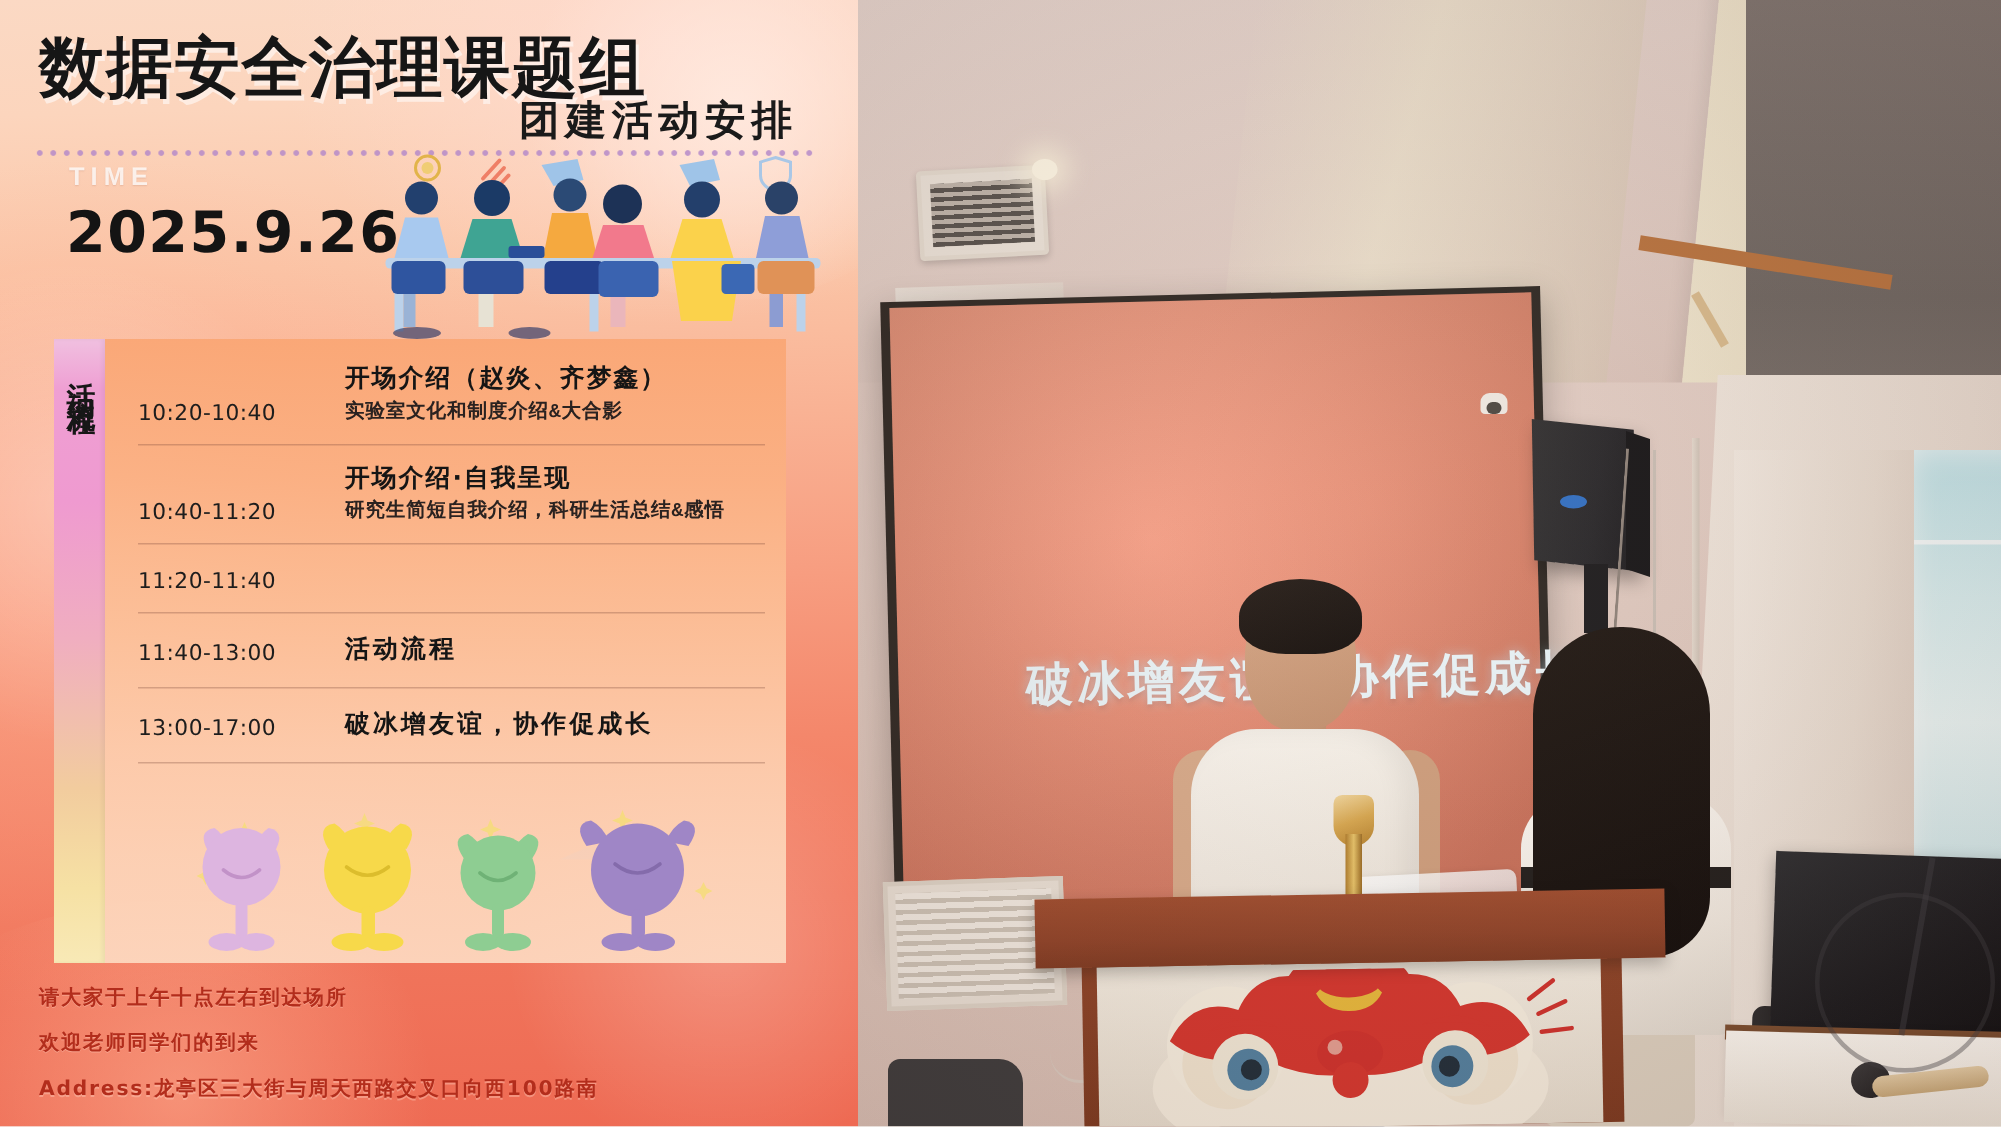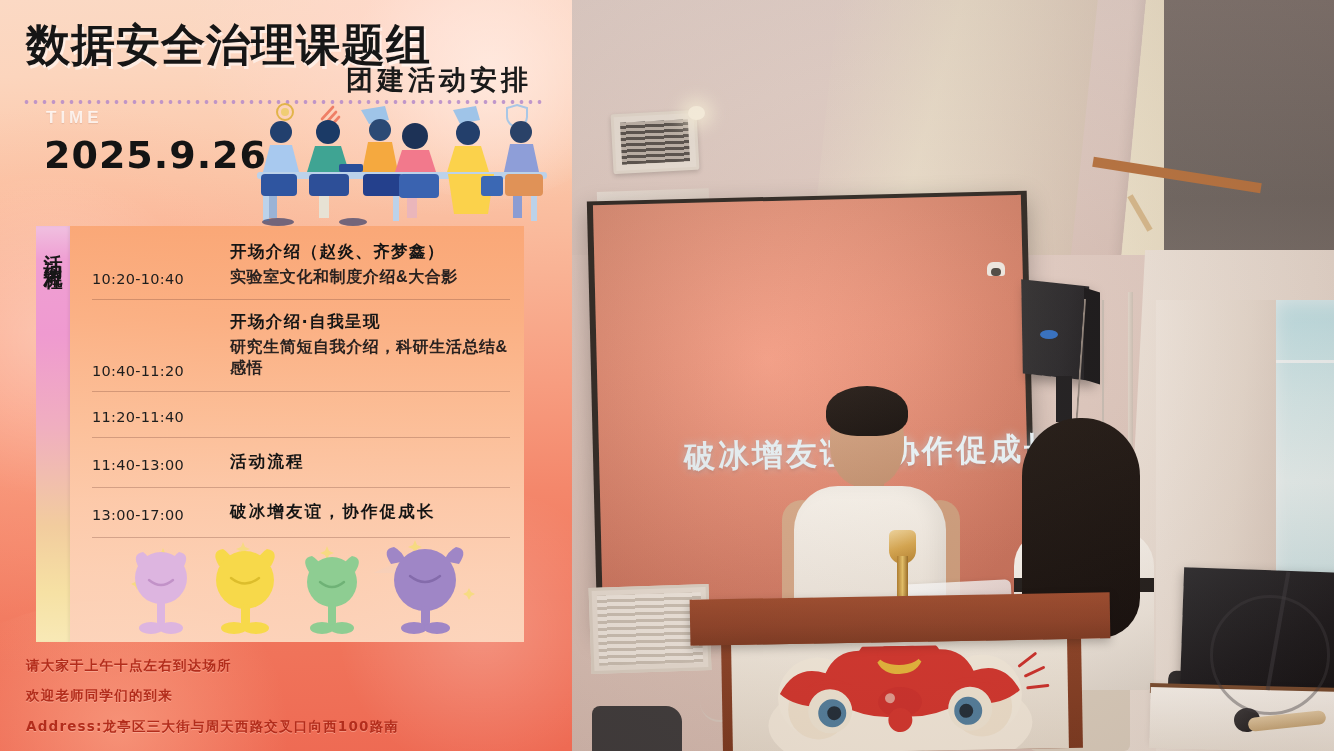--- a/index.html
+++ b/index.html
@@ -155,23 +155,23 @@
     letter-spacing:.3px; padding-top: 5px;
     font-family:"DejaVu Sans","Liberation Sans",sans-serif;
   }
   .row-main { flex:1; }
   .row-title {
     font-size: 16.5px; font-weight:900; color:#151515;
     letter-spacing: 1.4px; line-height:1.25;
     font-family:"DejaVu Sans","Liberation Sans",sans-serif;
   }
   .row-sub {
-    font-size: 16px; font-weight:700; color:#2a2220;
+    font-size: 13px; font-weight:700; color:#2a2220;
     letter-spacing:.6px; margin-top: 4px; line-height:1.3;
-    font-family:Liberation Sans, sans-serif;
+    font-family:Liberation Mono, monospace;
   }
   .row.compact { padding: 14px 0; }
   .row.compact .row-title { letter-spacing: 2.2px; }
 
   
   #buddies { position:absolute; left:0; right:0; bottom:6px; height:104px; }
   #buddies svg { display:block; width:100%; height:100%; }
 
   
   #poster-footer { position:absolute; left:26px; bottom:14px; width:500px; }

